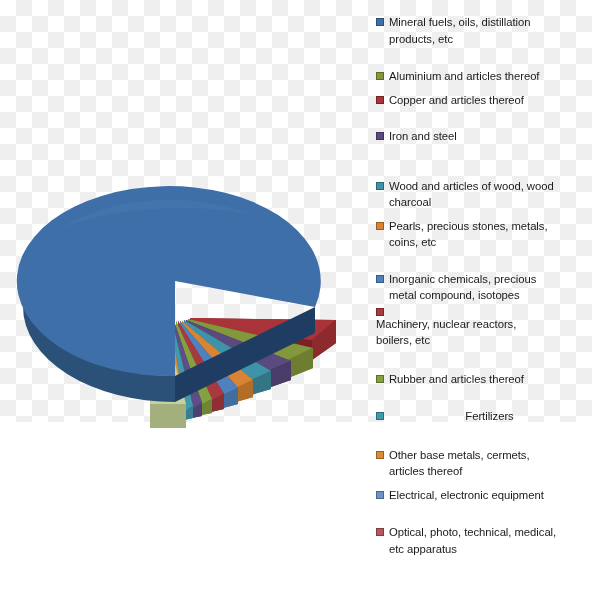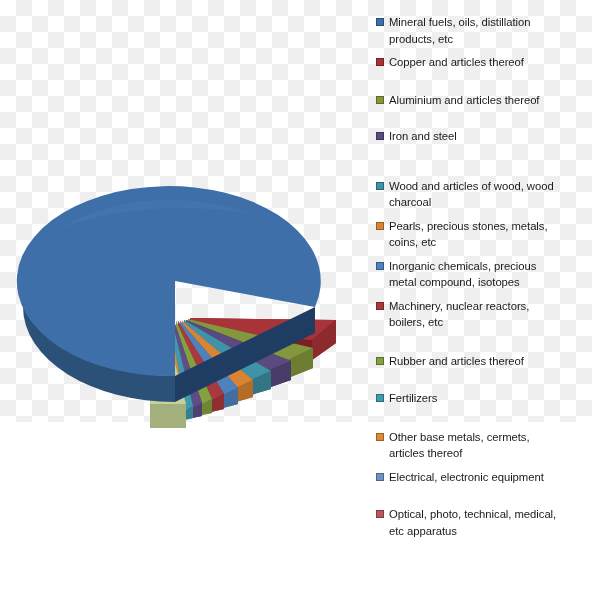--- a/index.html
+++ b/index.html
@@ -188,66 +188,66 @@
   </div>
 
   <div id="legend">
 
     <div class="legend-row" style="margin-top:6px;">
       <span class="legend-swatch" style="background:#3f6fa8;"></span>
       <span class="legend-label">Mineral fuels, oils, distillation
 products, etc</span>
     </div>
 
+    <div class="legend-row" style="margin-top:21px;">
+      <span class="legend-swatch" style="background:#83973c;"></span>
+      <span class="legend-label">Aluminium and articles thereof</span>
+    </div>
+
     <div class="legend-row" style="margin-top:7px;">
       <span class="legend-swatch" style="background:#a83338;"></span>
       <span class="legend-label">Copper and articles thereof</span>
-    </div>
-
-    <div class="legend-row" style="margin-top:21px;">
-      <span class="legend-swatch" style="background:#83973c;"></span>
-      <span class="legend-label">Aluminium and articles thereof</span>
     </div>
 
     <div class="legend-row" style="margin-top:20px;">
       <span class="legend-swatch" style="background:#5a4a7f;"></span>
       <span class="legend-label">Iron and steel</span>
     </div>
 
     <div class="legend-row" style="margin-top:33px;">
       <span class="legend-swatch" style="background:#3f93a8;"></span>
       <span class="legend-label">Wood and articles of wood, wood
 charcoal</span>
     </div>
 
     <div class="legend-row" style="margin-top:7px;">
       <span class="legend-swatch" style="background:#d98434;"></span>
       <span class="legend-label">Pearls, precious stones, metals,
 coins, etc</span>
     </div>
 
-    <div class="legend-row" style="margin-top:7px;">
+    <div class="legend-row" style="margin-top:20px;">
       <span class="legend-swatch" style="background:#4f81bd;"></span>
       <span class="legend-label">Inorganic chemicals, precious
 metal compound, isotopes</span>
     </div>
 
-    <div class="legend-row" style="margin-top:7px;">
+    <div class="legend-row" style="margin-top:0;flex-direction:column;">
       <span class="legend-swatch" style="background:#a8393f;"></span>
       <span class="legend-label">Machinery, nuclear reactors,
 boilers, etc</span>
     </div>
 
     <div class="legend-row" style="margin-top:22px;">
       <span class="legend-swatch" style="background:#85a03f;"></span>
       <span class="legend-label">Rubber and articles thereof</span>
     </div>
 
 
-    <div class="legend-row" style="margin-top:21px;">
+    <div class="legend-row" style="margin-top:21px;text-align:center;">
       <span class="legend-swatch" style="background:#3f9aae;"></span>
       <span class="legend-label">Fertilizers</span>
     </div>
 
     <div class="legend-row" style="margin-top:22px;">
       <span class="legend-swatch" style="background:#dd8a35;"></span>
       <span class="legend-label">Other base metals, cermets,
 articles thereof</span>
     </div>
 

